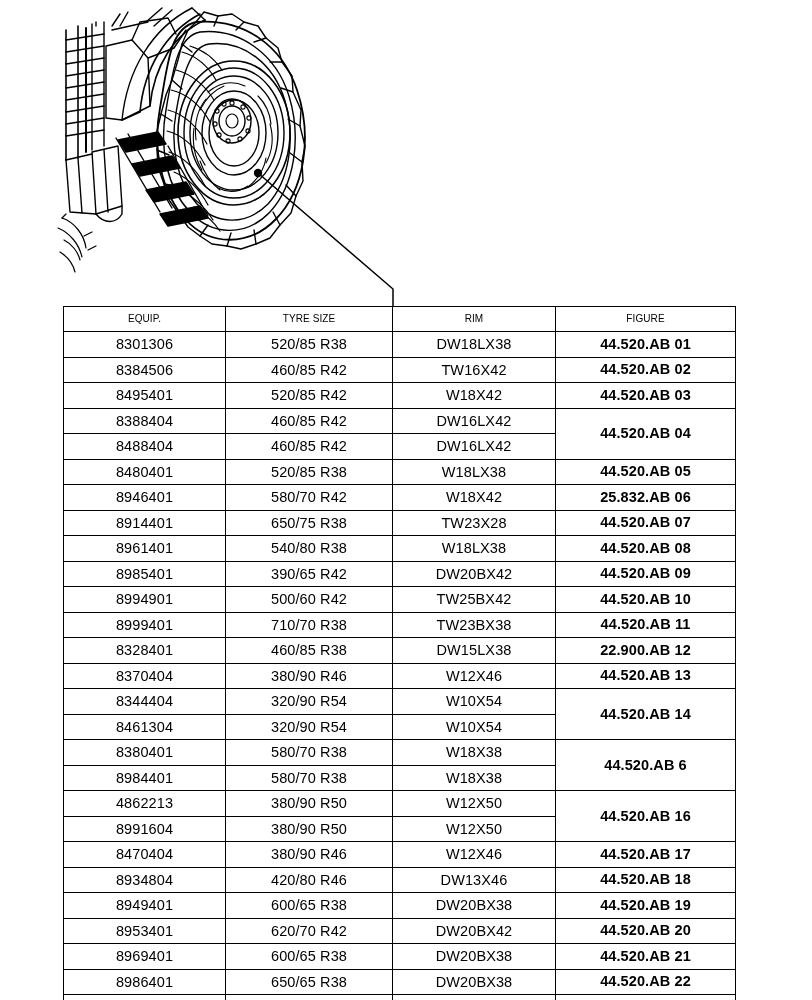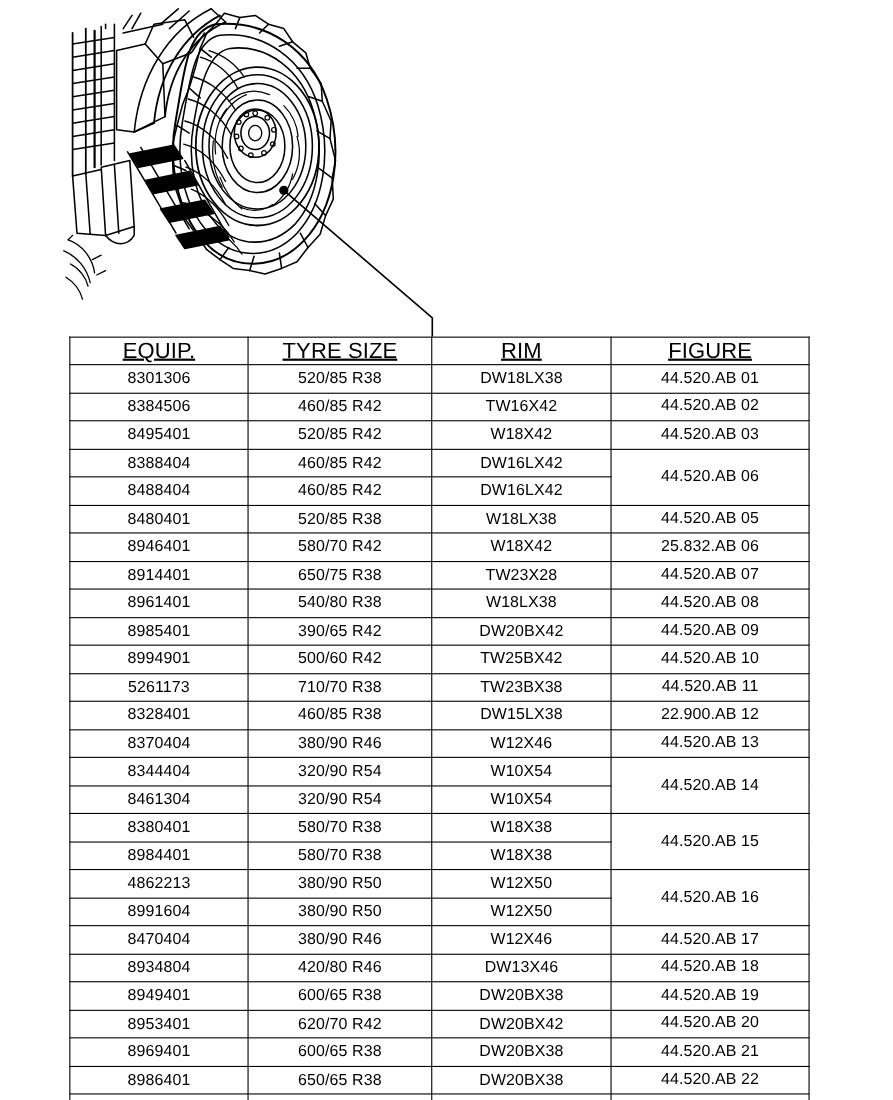--- a/index.html
+++ b/index.html
@@ -53,26 +53,26 @@
     font-weight: 400;
     letter-spacing: 0.1px;
     padding: 0;
     height: 24.5px;
     line-height: 24.5px;
     white-space: nowrap;
   }
   table.parts th {
     height: 24px;
     line-height: 24px;
-    font-size: 20px;
+    font-size: 10px;
     font-weight: 400;
-    text-decoration: underline;
   }
   table.parts td.figure-cell {
     line-height: 1.15;
+    font-weight: bold;
   }
   table.parts tr:last-child td { border-bottom-width: 1.6px; }
 </style>
 </head>
 <body>
 
 <div id="illustration">
   <svg width="460" height="310" viewBox="0 0 460 310" xmlns="http://www.w3.org/2000/svg">
     <g fill="none" stroke="#000" stroke-width="1.4" stroke-linecap="round" stroke-linejoin="round">
 
@@ -271,21 +271,21 @@
         <tr>
           <td>8495401</td>
           <td>520/85 R42</td>
           <td>W18X42</td>
           <td class="figure-cell">44.520.AB 03</td>
         </tr>
         <tr>
           <td>8388404</td>
           <td>460/85 R42</td>
           <td>DW16LX42</td>
-          <td class="figure-cell" rowspan="2">44.520.AB 06</td>
+          <td class="figure-cell" rowspan="2">44.520.AB 04</td>
         </tr>
         <tr>
           <td>8488404</td>
           <td>460/85 R42</td>
           <td>DW16LX42</td>
         </tr>
         <tr>
           <td>8480401</td>
           <td>520/85 R38</td>
           <td>W18LX38</td>
@@ -315,21 +315,21 @@
           <td>DW20BX42</td>
           <td class="figure-cell">44.520.AB 09</td>
         </tr>
         <tr>
           <td>8994901</td>
           <td>500/60 R42</td>
           <td>TW25BX42</td>
           <td class="figure-cell">44.520.AB 10</td>
         </tr>
         <tr>
-          <td>5261173</td>
+          <td>8999401</td>
           <td>710/70 R38</td>
           <td>TW23BX38</td>
           <td class="figure-cell">44.520.AB 11</td>
         </tr>
         <tr>
           <td>8328401</td>
           <td>460/85 R38</td>
           <td>DW15LX38</td>
           <td class="figure-cell">22.900.AB 12</td>
         </tr>
@@ -347,21 +347,21 @@
         </tr>
         <tr>
           <td>8461304</td>
           <td>320/90 R54</td>
           <td>W10X54</td>
         </tr>
         <tr>
           <td>8380401</td>
           <td>580/70 R38</td>
           <td>W18X38</td>
-          <td class="figure-cell" rowspan="2">44.520.AB 15</td>
+          <td class="figure-cell" rowspan="2">44.520.AB 6</td>
         </tr>
         <tr>
           <td>8984401</td>
           <td>580/70 R38</td>
           <td>W18X38</td>
         </tr>
         <tr>
           <td>4862213</td>
           <td>380/90 R50</td>
           <td>W12X50</td>

